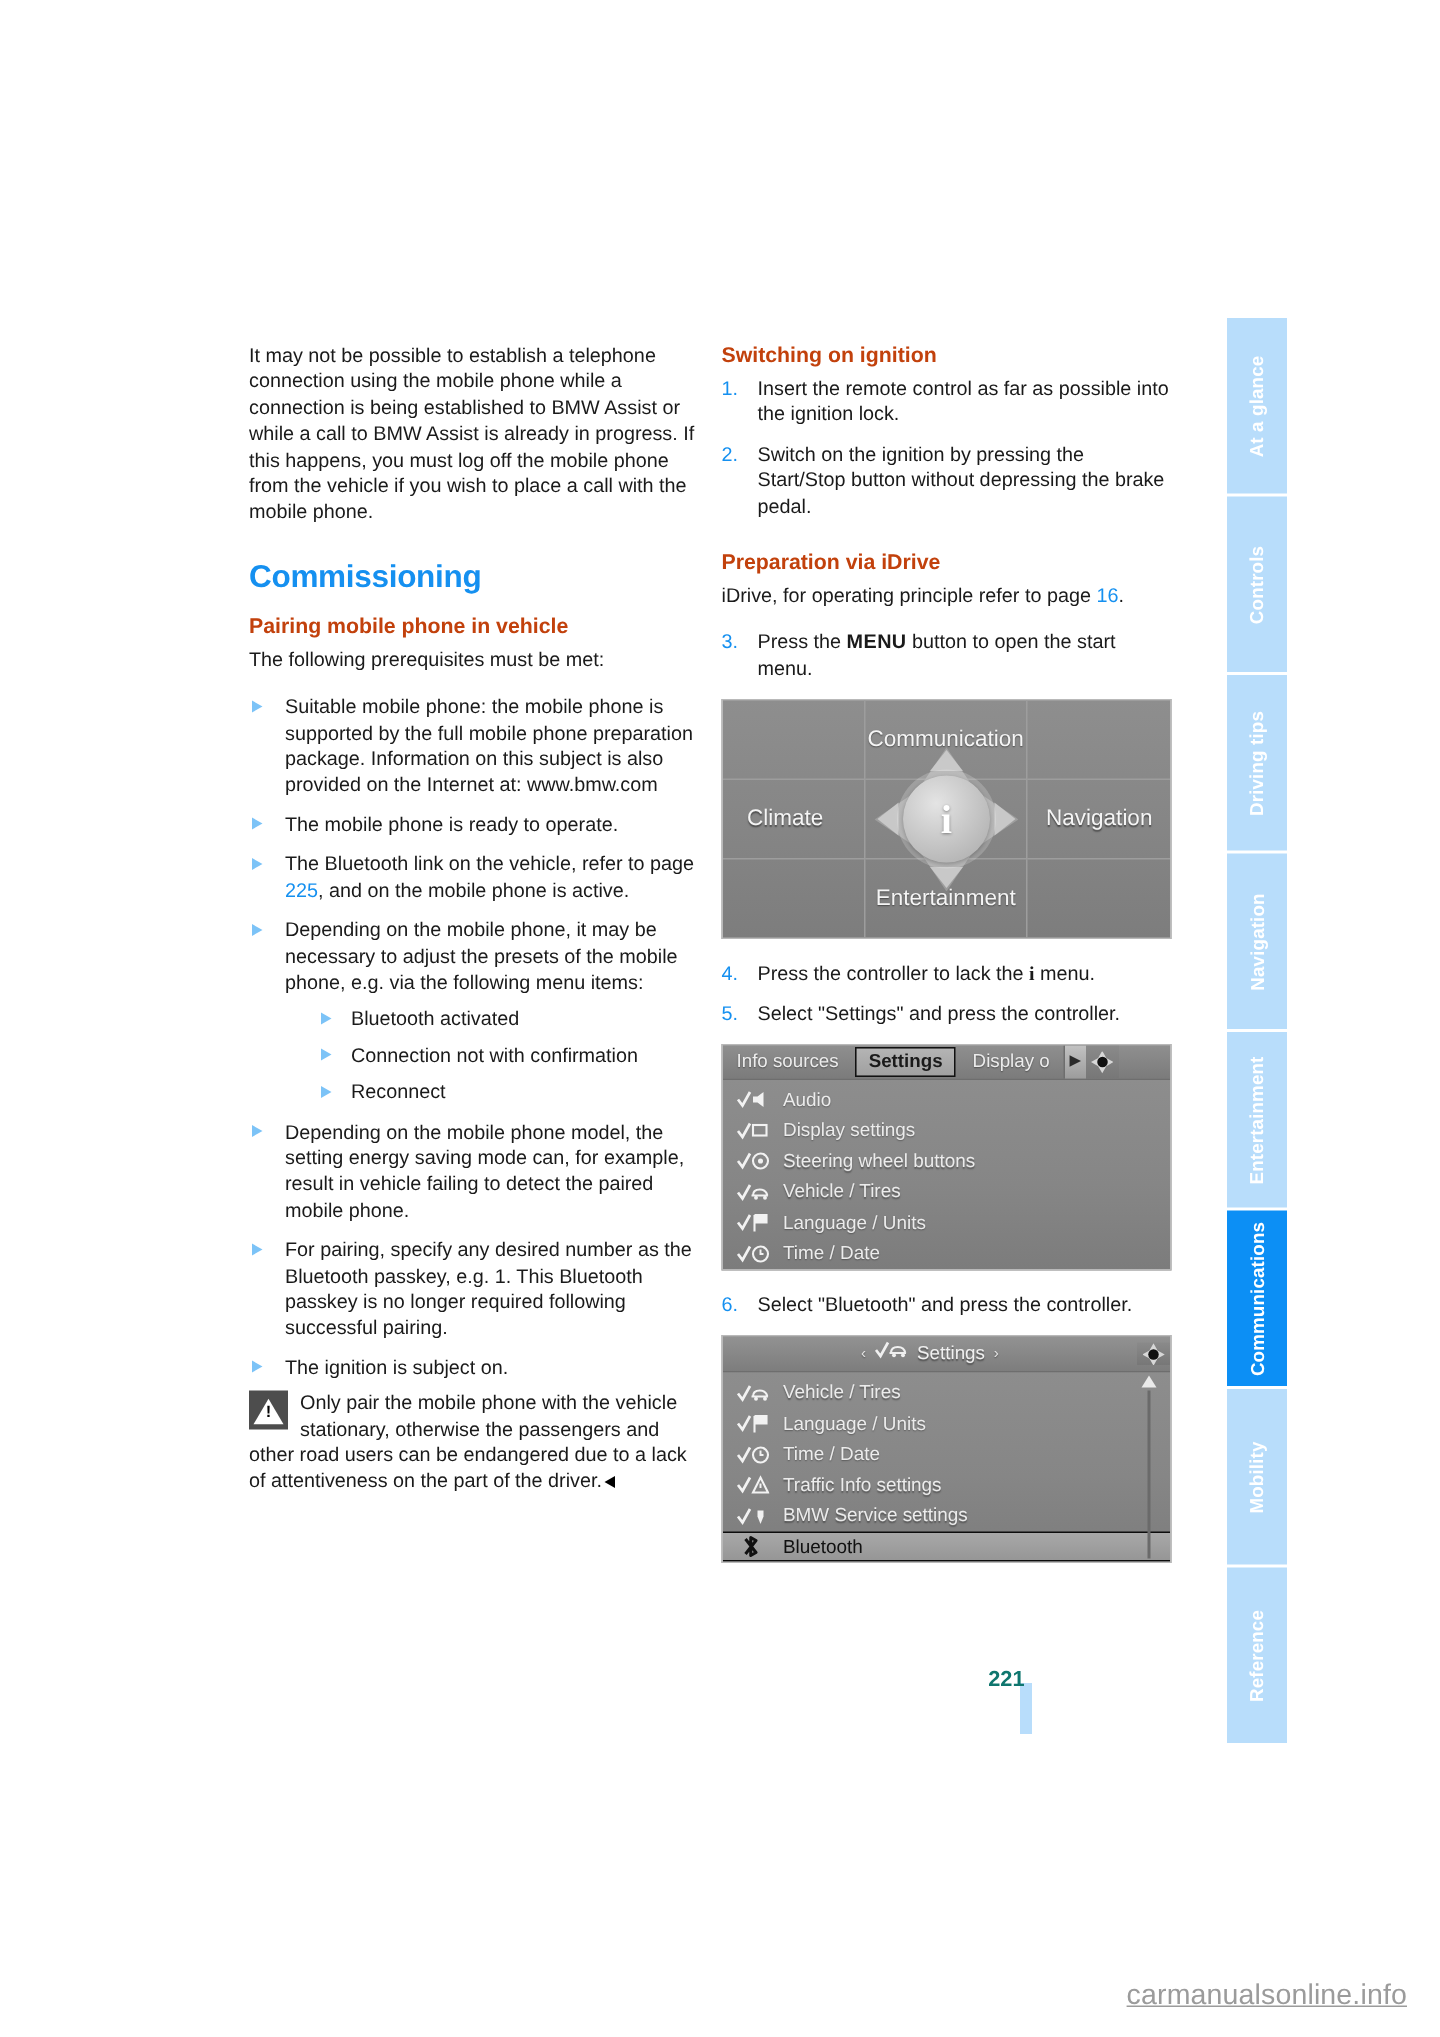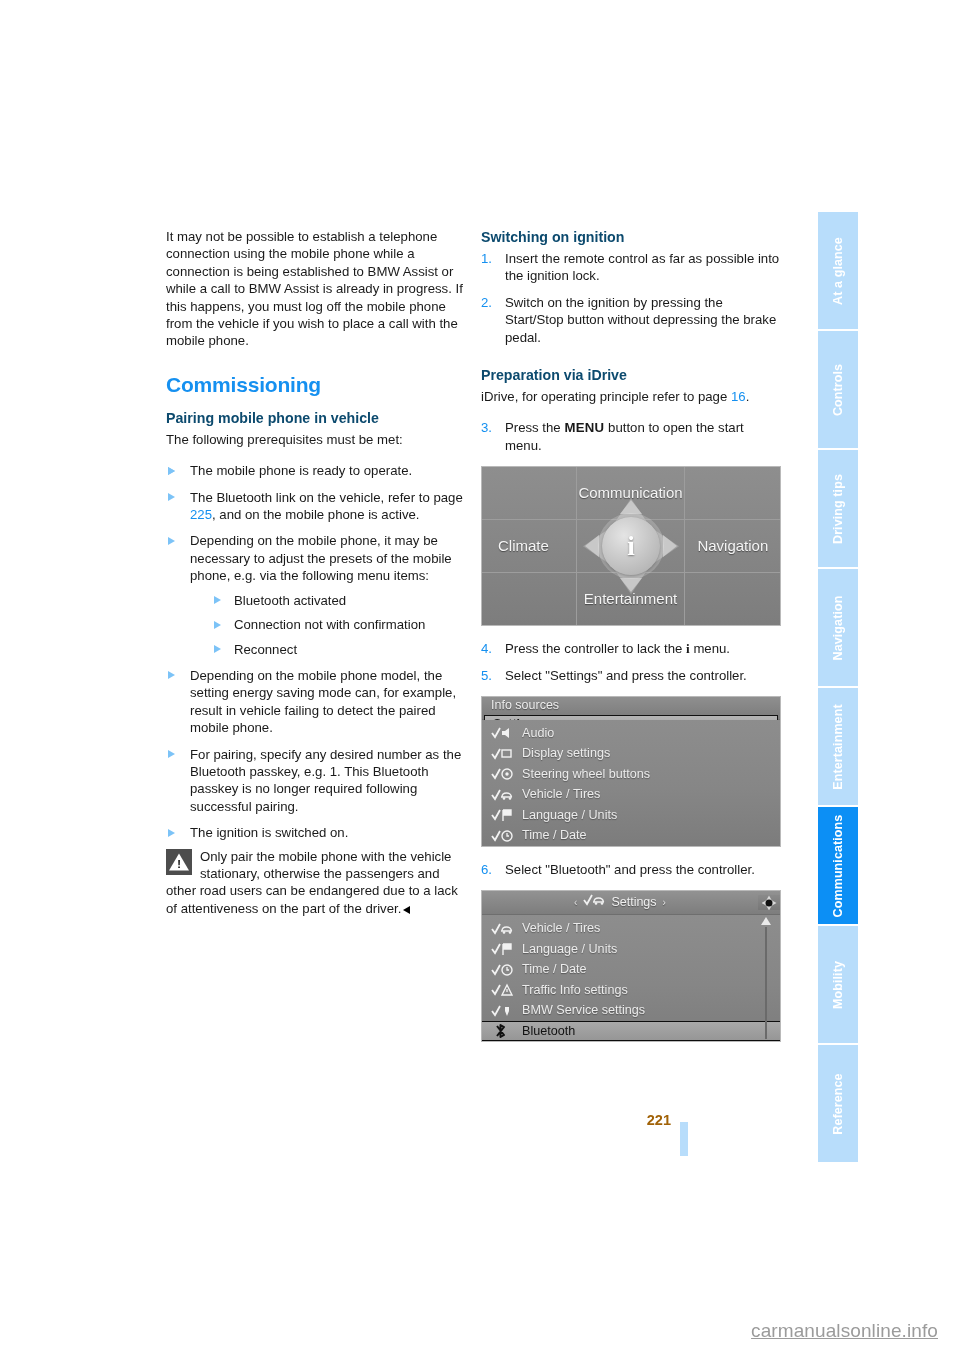--- a/index.html
+++ b/index.html
@@ -39,21 +39,21 @@
 
   h2.sec {
     color: #1590f0;
     font-size: 21px;
     line-height: 25px;
     font-weight: bold;
     margin: 22px 0 12px 0;
     letter-spacing: -0.2px;
   }
   h3.sub {
-    color: #0c4a6e;
+    color: #c2410c;
     font-size: 14.2px;
     line-height: 18px;
     font-weight: bold;
     margin: 0 0 4px 0;
   }
   h3.sub.gap { margin-top: 20px; }
 
   
   ul.blist { list-style: none; margin: 0; padding: 0; }
   ul.blist > li {
@@ -242,21 +242,20 @@
     border-bottom: 11px solid transparent;
     border-left: 14px solid #cfcfcf;
   }
 
   
   .idrv-tabs {
     display: flex; align-items: stretch;
     height: 23px;
     background: linear-gradient(180deg,#8f8f8f,#7b7b7b);
     border-bottom: 1px solid #6e6e6e;
-    flex-direction: column;
   }
   .idrv-tabs .tab {
     display: flex; align-items: center;
     padding: 0 9px;
     font-size: 12.5px;
     color: #ededed;
     text-shadow: 0 1px 1px rgba(0,0,0,.4);
     white-space: nowrap;
   }
   .idrv-tabs .tab.sel {
@@ -398,26 +397,26 @@
     position: absolute;
     left: 166px; top: 1112px;
     width: 505px;
     text-align: center;
     font-size: 11.6px;
     color: #1a1a1a;
     line-height: 16px;
   }
   #pagenum {
     position: absolute;
-    left: 166px; top: 1112px;
+    left: 178px; top: 1112px;
     width: 505px;
     text-align: right;
     font-size: 14.5px;
     font-weight: bold;
-    color: #a16207;
+    color: #0f766e;
   }
 
   
   #watermark {
     position: absolute;
     right: 22px; bottom: 16px;
     font-size: 19px;
     color: #9b9b9b;
     letter-spacing: 0.1px;
     text-decoration: underline;
@@ -434,20 +433,21 @@
 
     <h2 class="sec">Commissioning</h2>
 
     <h3 class="sub">Pairing mobile phone in vehicle</h3>
 
     <p class="para">The following prerequisites must be met:</p>
 
     <ul class="blist">
       <li>
         <span class="tri"></span>
+        <span>Suitable mobile phone: the mobile phone is supported by the full mobile phone preparation package. Information on this subject is also provided on the Internet at: www.bmw.com</span>
       </li>
       <li>
         <span class="tri"></span>
         <span>The mobile phone is ready to operate.</span>
       </li>
       <li>
         <span class="tri"></span>
         <span>The Bluetooth link on the vehicle, refer to page </span><span class="ilink">225</span><span>, and on the mobile phone is active.</span>
       </li>
       <li>
@@ -471,21 +471,21 @@
       <li>
         <span class="tri"></span>
         <span>Depending on the mobile phone model, the setting energy saving mode can, for example, result in vehicle failing to detect the paired mobile phone.</span>
       </li>
       <li>
         <span class="tri"></span>
         <span>For pairing, specify any desired number as the Bluetooth passkey, e.g. 1. This Bluetooth passkey is no longer required following successful pairing.</span>
       </li>
       <li>
         <span class="tri"></span>
-        <span>The ignition is switched on.</span>
+        <span>The ignition is subject on.</span>
       </li>
     </ul>
 
     <div class="warn">
       <div class="wicon">
         <span class="wtri"></span>
         <span class="wbang">!</span>
       </div>
       <span>Only pair the mobile phone with the vehicle stationary, otherwise the passengers and other road users can be endangered due to a lack of attentiveness on the part of the driver.</span><span class="endmark"></span>
     </div>

